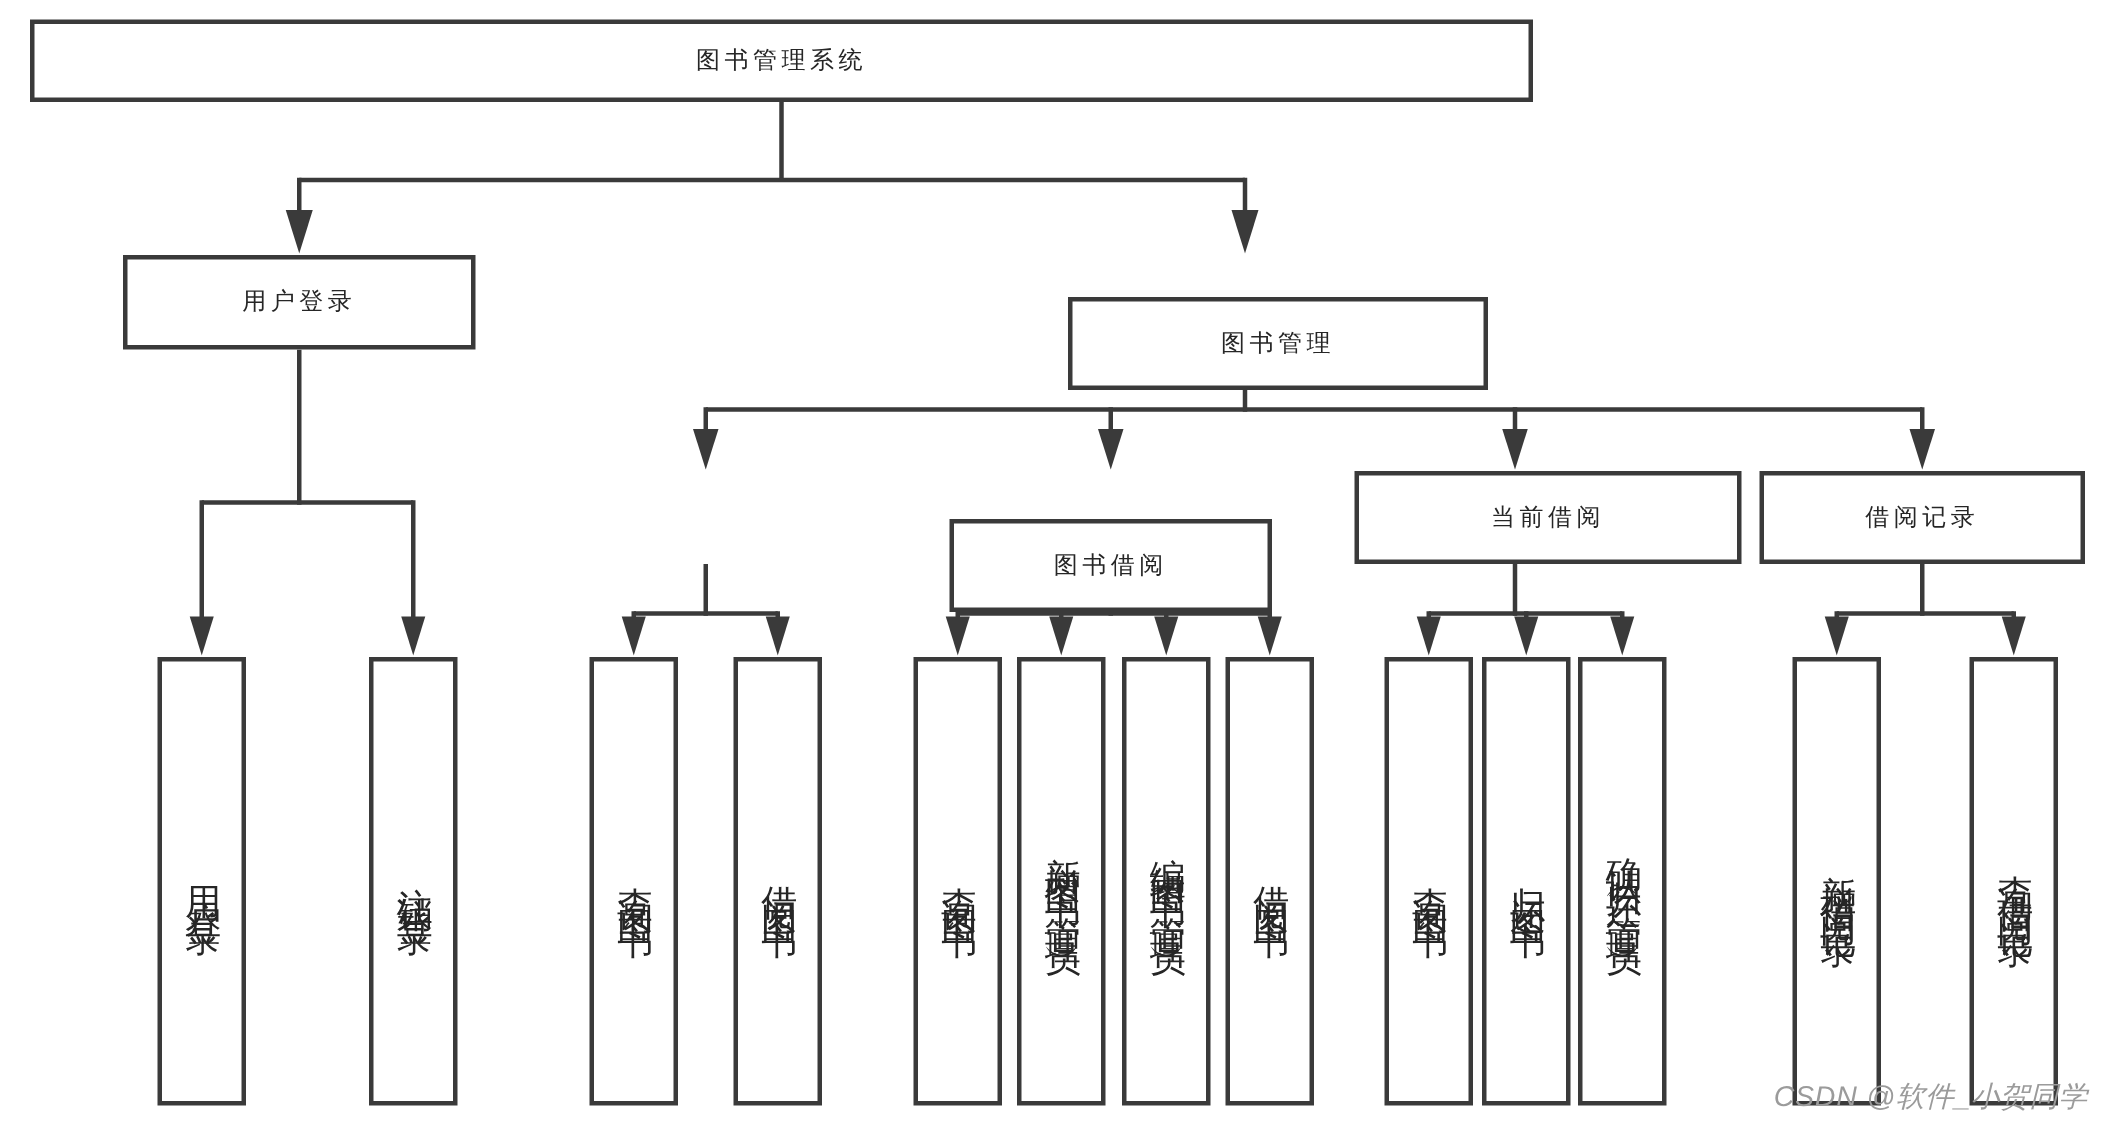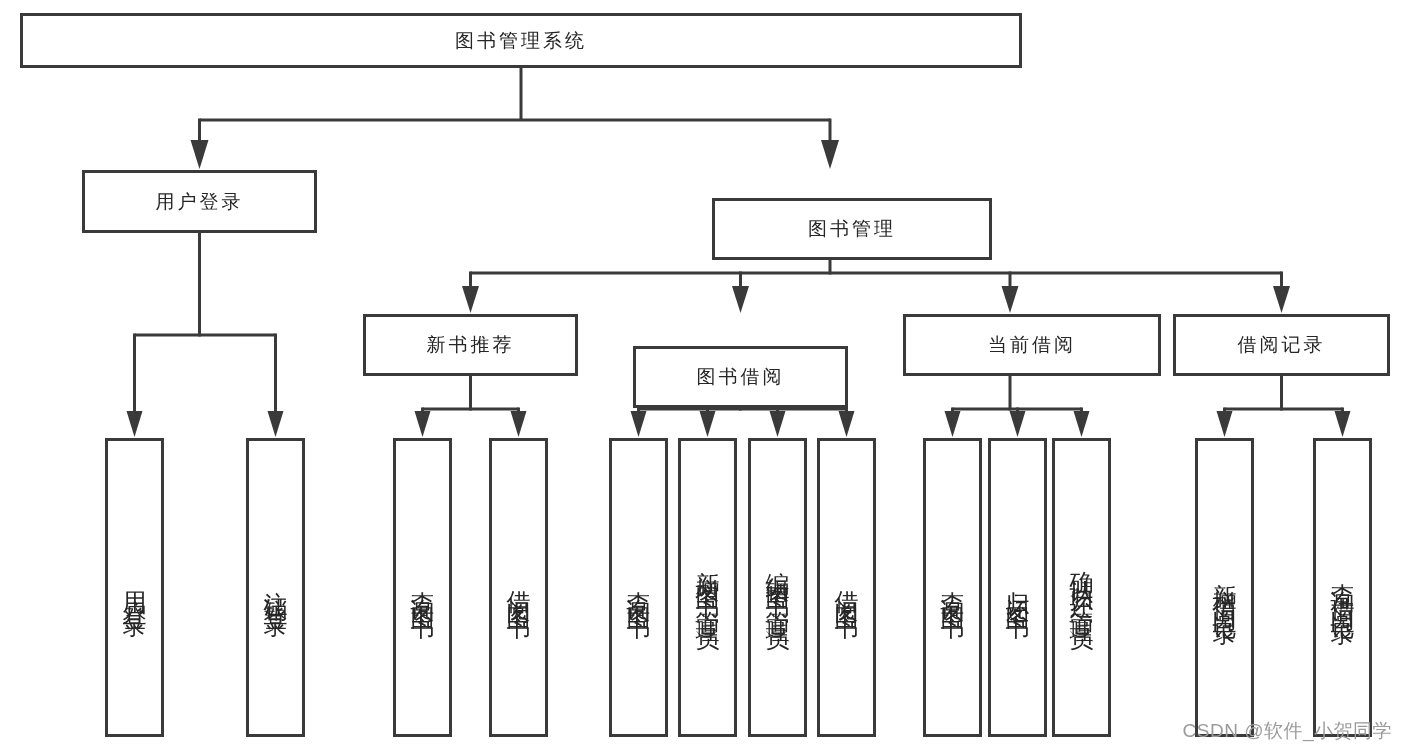--- a/index.html
+++ b/index.html
@@ -19,21 +19,21 @@
   .connectors{
     position:absolute;left:0;top:0;z-index:1;
   }
   .box{
     position:absolute;
     box-sizing:border-box;
     border:3px solid var(--line);
     background:#fff;
     display:flex;align-items:center;justify-content:center;
     color:var(--ink);
-    font-size:19px;letter-spacing:3px;
+    font-size:16px;letter-spacing:3px;
     white-space:nowrap;
     z-index:2;
   }
   .leaf{
     position:absolute;
     box-sizing:border-box;
     border:3px solid var(--line);
     background:#fff;
     display:flex;align-items:center;justify-content:center;
     color:var(--ink);
@@ -63,20 +63,21 @@
   .l-d1{left:923px;} .l-d2{left:988px;} .l-d3{left:1052px;}
   .l-e1{left:1195px;} .l-e2{left:1313px;}
   .watermark{
     position:absolute;
     right:13px;bottom:3px;
     font-size:19px;
     letter-spacing:0.5px;
     color:var(--wm);
     z-index:3;
     white-space:nowrap;
+    font-style:italic;
   }
 </style>
 </head>
 <body>
 
 <div class="canvas">
 
   <svg class="connectors" width="1405" height="747" viewBox="0 0 1405 747">
     <g stroke="#3a3a3a" stroke-width="3" fill="none">
 
@@ -143,21 +144,20 @@
       <polygon points="1224.5,437 1216.5,411 1232.5,411"></polygon>
       <polygon points="1342.5,437 1334.5,411 1350.5,411"></polygon>
     </g>
   </svg>
 
   <div class="box n-root">图书管理系统</div>
 
   <div class="box n-login">用户登录</div>
   <div class="box n-mgmt">图书管理</div>
 
-  <div class="box n-newbook">新书推荐</div>
   <div class="box n-borrow">图书借阅</div>
   <div class="box n-current">当前借阅</div>
   <div class="box n-records">借阅记录</div>
 
   <div class="leaf l-a1">
     <span>用户登录</span>
   </div>
   <div class="leaf l-a2">
     <span>注销登录</span>
   </div>

